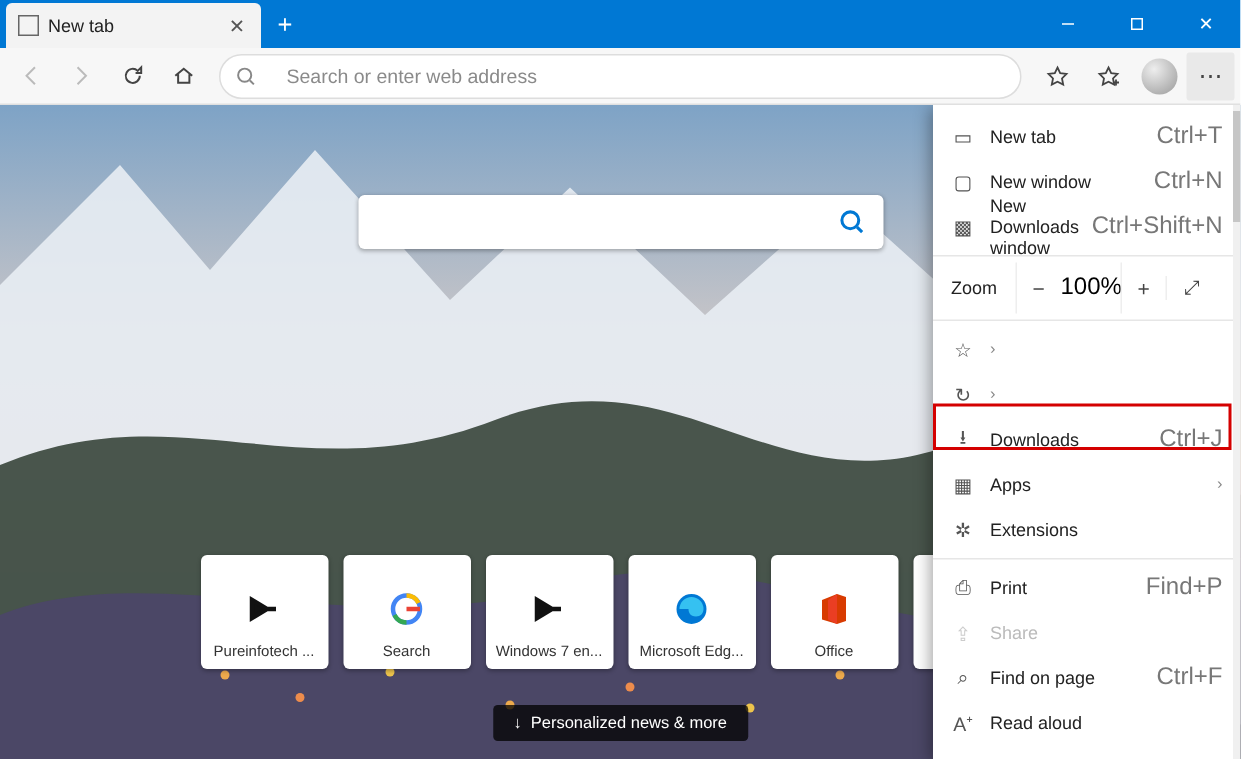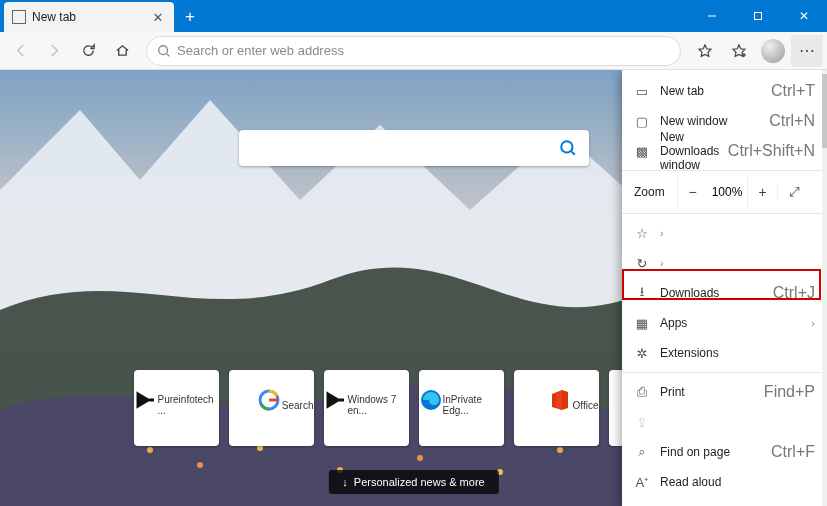--- a/index.html
+++ b/index.html
@@ -12,49 +12,49 @@
   .tab .x { width:16px;height:16px;display:flex;align-items:center;justify-content:center;color:#555;font-size:13px; }
   .newtab-plus { width:28px;height:28px;display:flex;align-items:center;justify-content:center;color:#fff;font-size:17px;margin-left:2px;margin-bottom:1px; }
   .wincontrols { position:absolute; right:0; top:0; display:flex; height:32px;}
   .wincontrols div{ width:46px; display:flex; align-items:center; justify-content:center; color:#fff; font-size:12px; }
   
   .toolbar { height:38px; background:#f7f7f7; display:flex; align-items:center; padding:0 4px; gap:2px; border-bottom:1px solid #e0e0e0;}
   .tbtn { width:32px;height:32px;display:flex;align-items:center;justify-content:center;color:#444;border-radius:2px;}
   .tbtn.disabled{color:#bbb;}
   .omnibox { flex:1; height:30px; background:#fff; border-radius:15px; border:1px solid #ddd; display:flex; align-items:center; padding:0 10px; margin:0 6px; }
   .omnibox svg{color:#888;}
-  .omnibox span{ font-size:13px; color:#8a8a8a; margin-left:6px; }
+  .omnibox span{ font-size:13px; color:#8a8a8a; margin-left:20px; }
   .avatar { width:24px;height:24px;border-radius:50%;background:radial-gradient(circle at 35% 30%, #eee, #999);margin:0 4px;}
   
   .content { position:relative; height:436px; background:linear-gradient(180deg,#85a9c9 0%,#a7b7cb 30%,#cfa789 55%,#5e4973 75%,#1e1d35 100%); overflow:hidden;}
   .mtn { position:absolute; inset:0; }
   .searchbox { position:absolute; top:60px; left:50%; transform:translateX(-50%); width:350px; height:36px; background:#fff; border-radius:4px; display:flex; align-items:center; justify-content:flex-end; padding-right:12px; box-shadow:0 1px 3px rgba(0,0,0,.3);}
   .searchbox svg{color:#0078d4;}
   .tiles { position:absolute; bottom:60px; left:50%; transform:translateX(-50%); display:flex; gap:10px;}
-  .tile { width:85px; height:76px; background:#fff; border-radius:4px; display:flex; align-items:center; justify-content:flex-end; padding-bottom:6px; font-size:10px; color:#333; box-shadow:0 1px 3px rgba(0,0,0,.3);}
+  .tile { width:85px; height:76px; background:#fff; border-radius:4px; display:flex; flex-direction:column; align-items:center; justify-content:flex-end; padding-bottom:6px; font-size:10px; color:#333; box-shadow:0 1px 3px rgba(0,0,0,.3);}
   .tile .ticon{ width:26px;height:26px; margin-bottom:10px; display:flex;align-items:center;justify-content:center;font-size:20px;}
   .newsbtn { position:absolute; bottom:12px; left:50%; transform:translateX(-50%); background:rgba(0,0,0,.75); color:#fff; font-size:11px; padding:6px 14px; border-radius:3px; display:flex; align-items:center; gap:6px;}
   .bingcredit { position:absolute; bottom:0; right:0; background:rgba(0,0,0,.8); color:#fff; font-size:10.5px; padding:4px 10px 4px 8px; display:flex; align-items:center; gap:6px; border-top-left-radius:2px;}
   .bingcredit .b { font-weight:bold; font-size:13px; font-style:italic;}
   
   .menu { position:absolute; top:0; right:0; width:205px; background:#fff; box-shadow:-2px 2px 10px rgba(0,0,0,.35); padding:6px 0; height:436px;}
   .scrolltrack{position:absolute;right:0;top:0;width:5px;height:100%;background:#f0f0f0;}
   .scrollthumb{position:absolute;right:0;top:4px;width:5px;height:74px;background:#c6c6c6;}
   .mrow { display:flex; align-items:center; height:30px; padding:0 12px 0 12px; font-size:12px; color:#222; position:relative;}
   .mrow .micon{width:16px;margin-right:10px;display:flex;align-items:center;justify-content:center;color:#555;font-size:13px;}
   .mrow .mlabel{flex:1;}
   .mrow .hint{font-size:16px;color:#777;}
   .mrow .chev{color:#888;font-size:11px;}
   .mrow.disabled{color:#bbb;}
   .mrow.disabled .micon{color:#ccc;}
   .msep{height:1px;background:#e6e6e6;margin:4px 0;}
   .zoomrow{display:flex;align-items:center;height:34px;padding:0 16px 0 12px;font-size:12px;}
   .zoomrow .zlabel{flex:1;color:#222;}
   .zbtn{width:30px;height:34px;display:flex;align-items:center;justify-content:center;color:#444;font-size:14px;border-left:1px solid #eee;}
-  .zpct{width:40px;text-align:center;font-size:12px;}
+  .zpct{width:40px;text-align:right;font-size:16px;}
   .fsbtn{width:34px;border-left:1px solid #eee;display:flex;align-items:center;justify-content:center;font-size:13px;color:#444;}
   .highlight{position:absolute;border:2px solid #d40000;pointer-events:none;}
 </style>
 </head>
 <body>
 
 <div class="titlebar">
   <div class="tab">
     <div class="favicon"></div>
     <div class="label">New tab</div>
@@ -183,21 +183,21 @@
         </div>
         <span>Windows 7 en...</span>
       </div>
       <div class="tile">
         <div class="ticon">
           <svg width="24" height="24" viewBox="0 0 24 24">
             <circle cx="12" cy="12" r="10" fill="#0078d4"></circle>
             <path d="M4 12 a8 8 0 0 1 16 0 c0 3-2 5-5 5-4 0-5-3-5-5" fill="#35c1f1"></path>
           </svg>
         </div>
-        <span>InPrivate Edg...</span>
+        <span>Microsoft Edg...</span>
       </div>
       <div class="tile">
         <div class="ticon">
           <svg width="22" height="24" viewBox="0 0 22 24">
             <path d="M13 2 L19 4 V20 L13 22 3 19 V6 Z" fill="#d83b01"></path>
             <path d="M13 2 V22 L7 19 V6 Z" fill="#ea3e23"></path>
           </svg>
         </div>
         <span>Office</span>
       </div>
@@ -269,20 +269,21 @@
       <span class="mlabel">Extensions</span>
     </div>
     <div class="msep"></div>
     <div class="mrow">
       <span class="micon">⎙</span>
       <span class="mlabel">Print</span>
       <span class="hint">Find+P</span>
     </div>
     <div class="mrow disabled">
       <span class="micon">⇪</span>
+      <span class="mlabel">Share</span>
     </div>
     <div class="mrow">
       <span class="micon">⌕</span>
       <span class="mlabel">Find on page</span>
       <span class="hint">Ctrl+F</span>
     </div>
     <div class="mrow">
       <span class="micon">A⁺</span>
       <span class="mlabel">Read aloud</span>
     </div>

